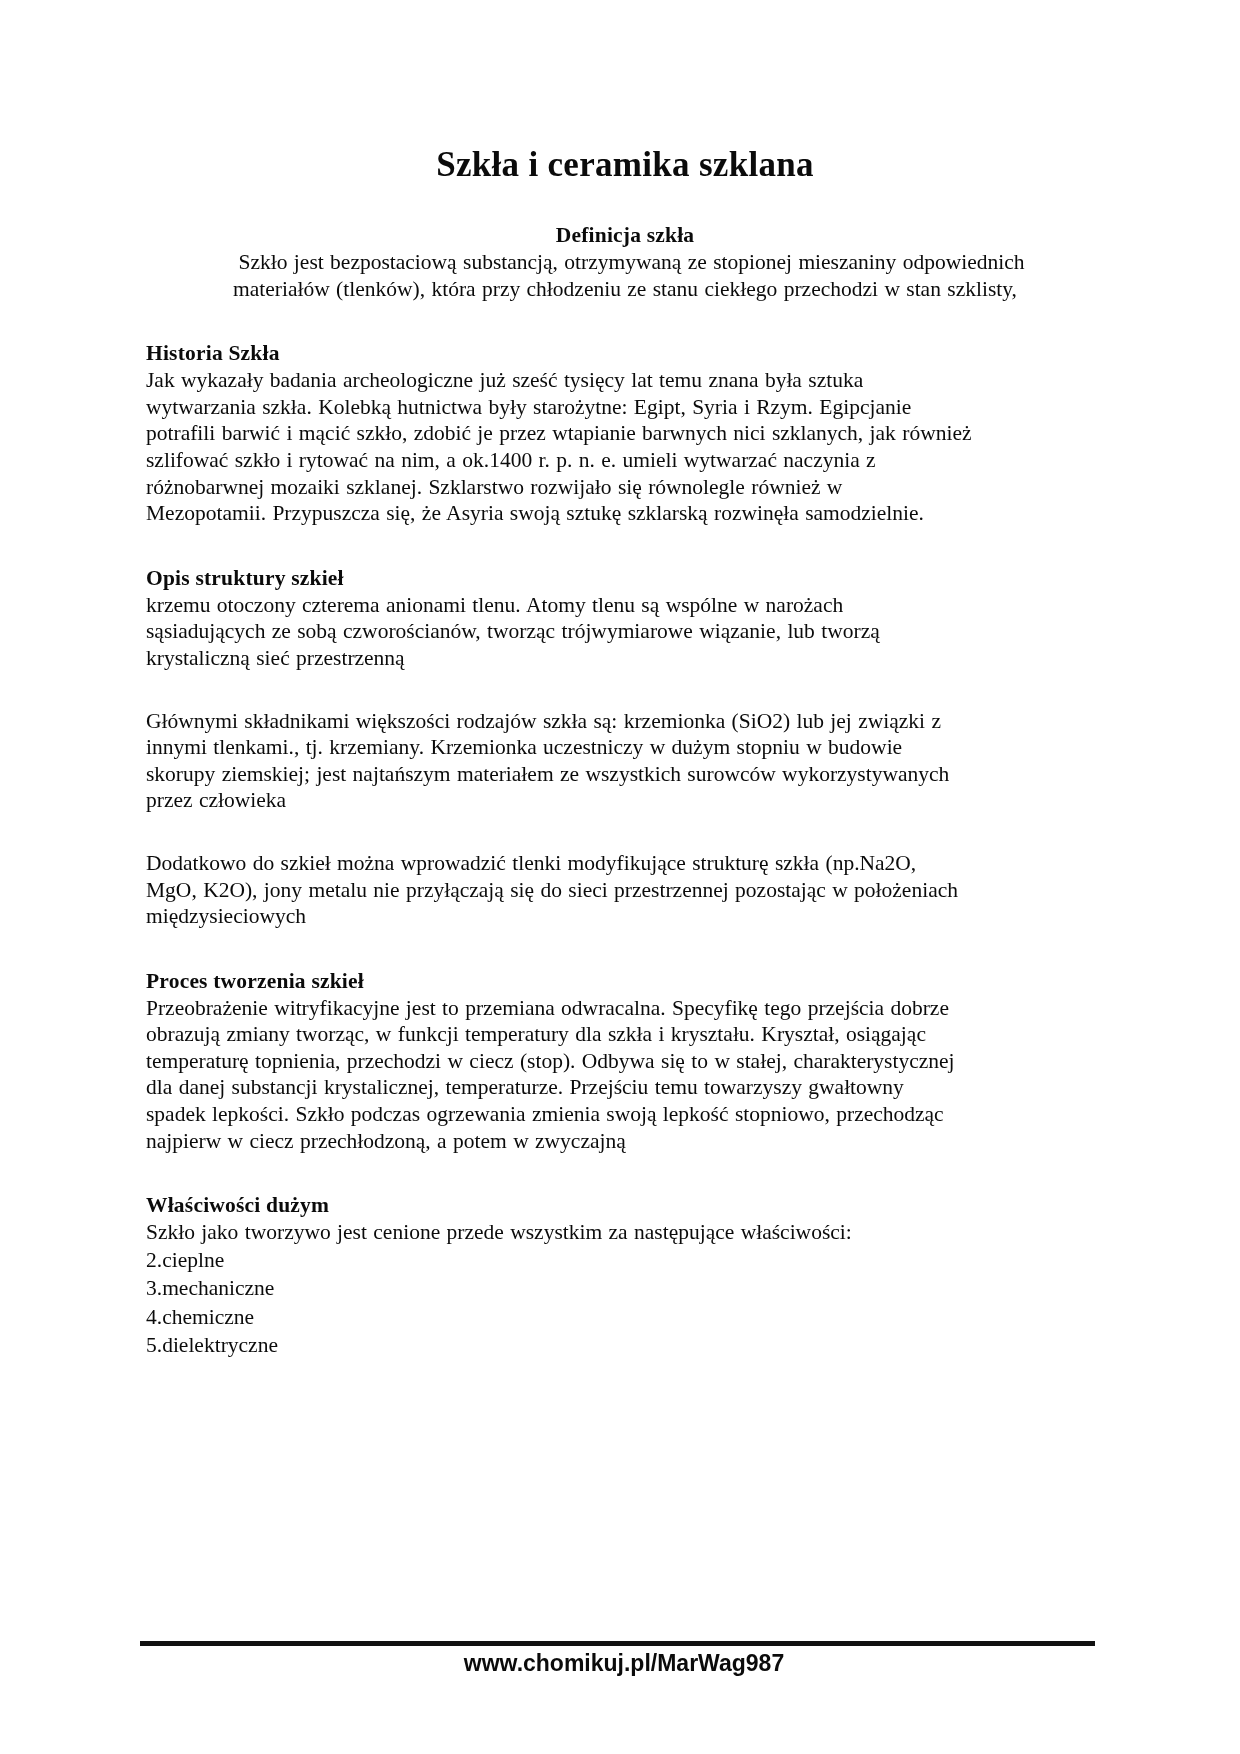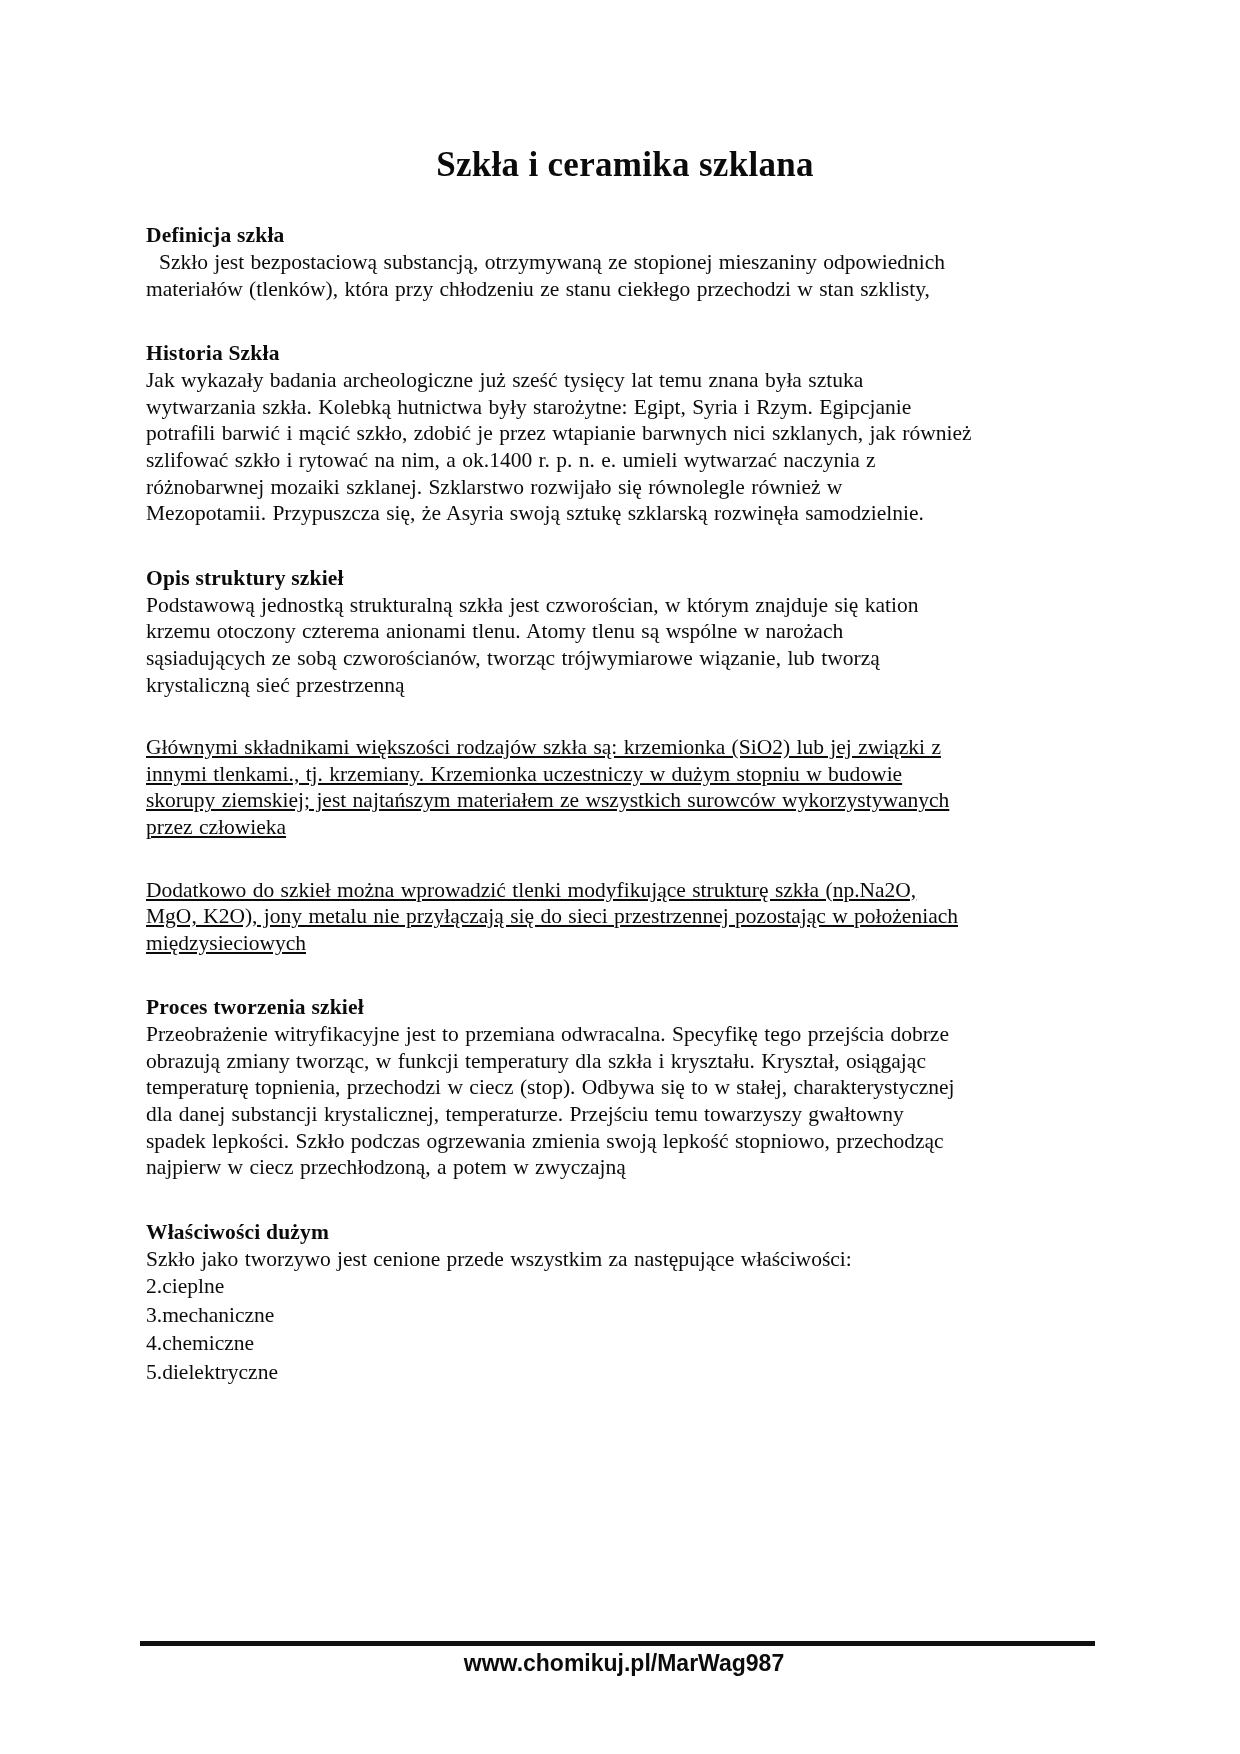--- a/index.html
+++ b/index.html
@@ -26,29 +26,30 @@
     font-weight: 700;
     line-height: 38px;
     text-align: center;
     margin: 0;
     letter-spacing: 0.3px;
   }
   .section {
     margin-top: 38px;
   }
   .section:first-of-type {
+    text-align: center;
   }
   .heading {
     font-size: 21.5px;
     font-weight: 700;
     line-height: 27px;
     letter-spacing: 0.2px;
   }
   .para { margin: 0; }
-  .para + .para { margin-top: 36px; text-decoration: underline; }
+  .para + .para { margin-top: 36px; }
   .line {
     font-size: 21.5px;
     line-height: 26.6px;
     white-space: nowrap;
     word-spacing: 1px;
   }
   .line.indent { padding-left: 13px; }
   .list .line { line-height: 28.4px; }
   .footer-rule {
     position: absolute;
@@ -94,21 +95,20 @@
       <div class="line">potrafili barwić i mącić szkło, zdobić je przez wtapianie barwnych nici szklanych, jak również</div>
       <div class="line">szlifować szkło i rytować na nim, a ok.1400 r. p. n. e. umieli wytwarzać naczynia z</div>
       <div class="line">różnobarwnej mozaiki szklanej. Szklarstwo rozwijało się równolegle również w</div>
       <div class="line">Mezopotamii. Przypuszcza się, że Asyria swoją sztukę szklarską rozwinęła samodzielnie.</div>
     </div>
   </div>
 
   <div class="section">
     <div class="heading">Opis struktury szkieł</div>
     <div class="para">
-      <div class="line">Podstawową jednostką strukturalną szkła jest czworościan, w którym znajduje się kation</div>
       <div class="line">krzemu otoczony czterema anionami tlenu. Atomy tlenu są wspólne w narożach</div>
       <div class="line">sąsiadujących ze sobą czworościanów, tworząc trójwymiarowe wiązanie, lub tworzą</div>
       <div class="line">krystaliczną sieć przestrzenną</div>
     </div>
     <div class="para">
       <div class="line">Głównymi składnikami większości rodzajów szkła są: krzemionka (SiO2) lub jej związki z</div>
       <div class="line">innymi tlenkami., tj. krzemiany. Krzemionka uczestniczy w dużym stopniu w budowie</div>
       <div class="line">skorupy ziemskiej; jest najtańszym materiałem ze wszystkich surowców wykorzystywanych</div>
       <div class="line">przez człowieka</div>
     </div>

